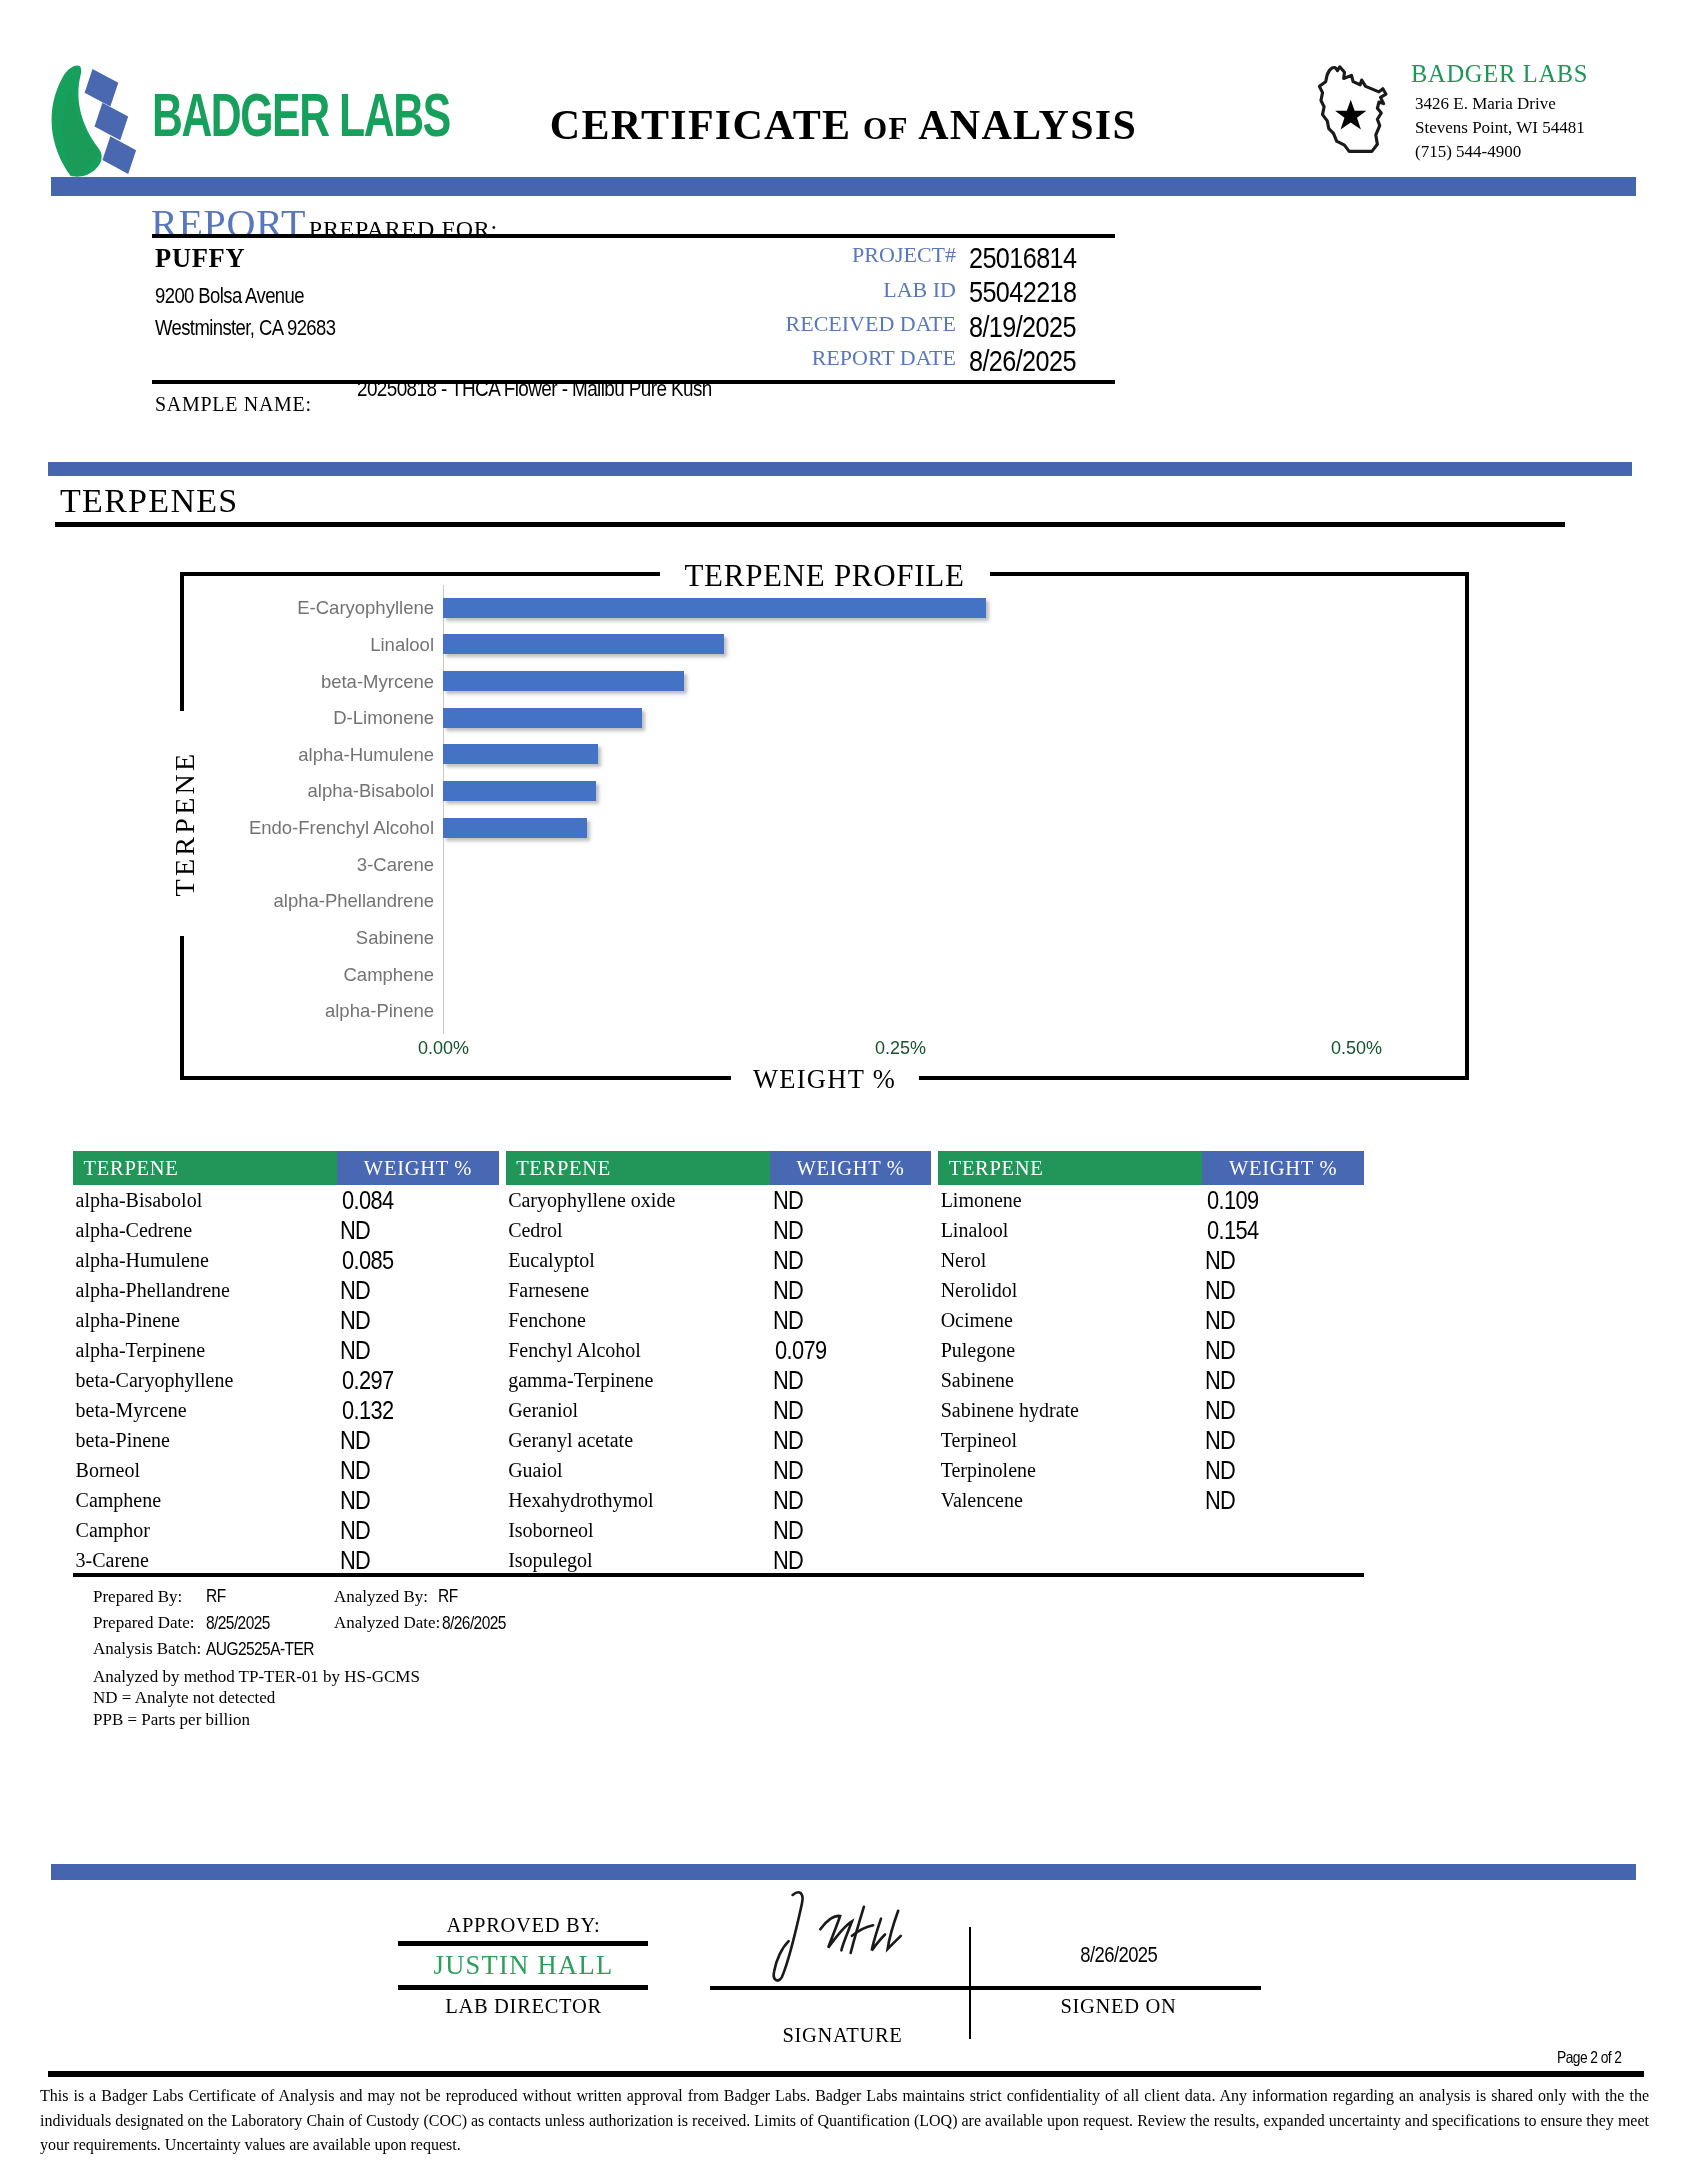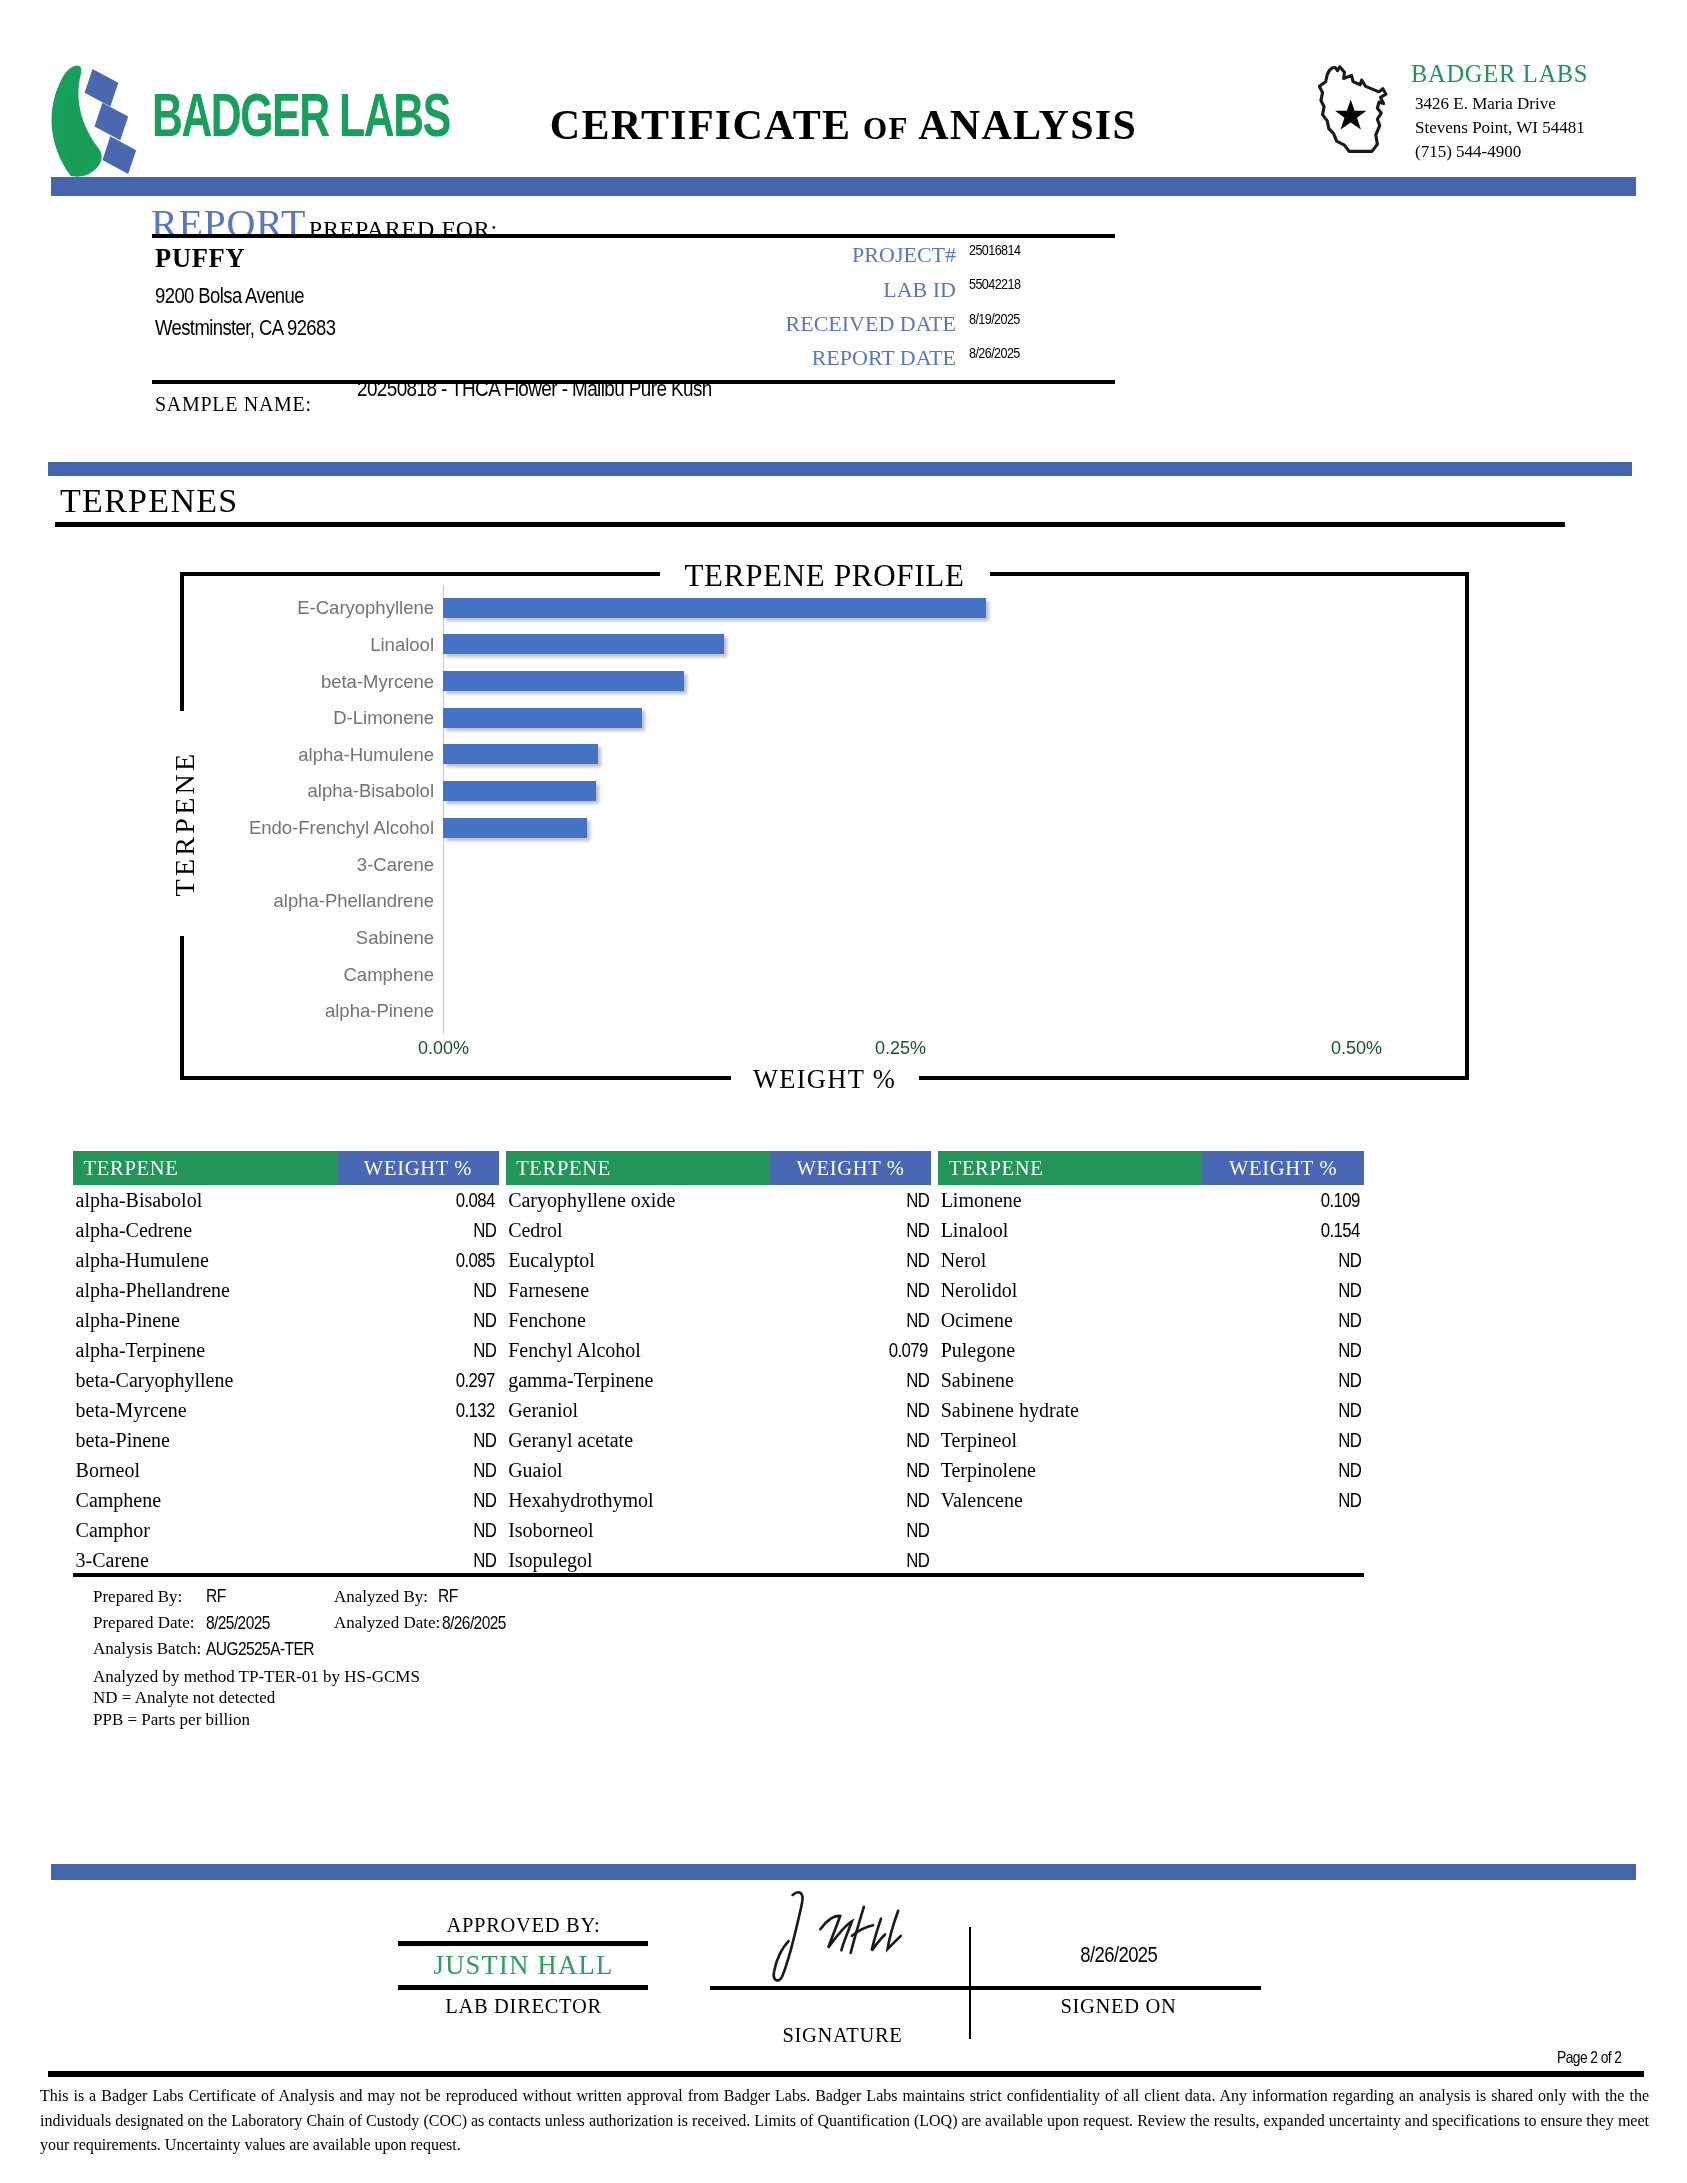--- a/index.html
+++ b/index.html
@@ -26,21 +26,21 @@
   .bluebar{background:#4565AE;}
 
   
   .report-head{left:151px;top:200px;white-space:nowrap;}
   .report-head .rep{color:#5877BC;font-size:40px;letter-spacing:0.7px;}
   .report-head .for{color:#000;font-size:24px;letter-spacing:0.7px;}
   .hline{background:#000;}
   .client-name{left:155px;top:243px;font-weight:700;font-size:26.5px;letter-spacing:0.7px;}
   .client-line{font-size:22px;}
   .meta-label{color:#5877BC;font-size:22px;text-align:right;width:397px;white-space:nowrap;}
-  .meta-value{font-size:15px;white-space:nowrap;}
+  .meta-value{font-size:30px;white-space:nowrap;}
   .sample-label{left:155px;top:393px;font-size:20px;letter-spacing:0.7px;}
   .sample-value{left:357px;top:376px;font-size:22.5px;}
 
   
   .section-title{left:60px;top:482px;font-size:34px;letter-spacing:1.3px;}
 
   .chart-box{left:180px;top:572px;width:1281px;height:500px;border:4px solid #000;}
   .chart-title{position:absolute;top:-22.5px;left:50%;transform:translateX(-50%);
                background:#fff;padding:0 25px;font-size:31px;letter-spacing:0.7px;
                line-height:44px;white-space:nowrap;}
@@ -59,21 +59,21 @@
         font-size:18px;color:#14532d;top:462px;}
 
   
   .ttable{left:73px;top:1151px;width:1291px;display:grid;grid-template-columns:repeat(3,1fr);column-gap:6.6px;}
   .tgroup{display:grid;grid-template-columns:62% 38%;align-content:start;}
   .th{height:34px;line-height:34px;color:#fff;font-size:20.5px;letter-spacing:0.7px;}
   .th.green{background:#229658;padding-left:10.6px;}
   .th.blue{background:#4968B4;text-align:center;}
   .td{height:30px;line-height:30px;}
   .td.name{font-size:20px;padding-left:2.6px;white-space:nowrap;}
-  .td.val{text-align:right;font-size:20px;}
+  .td.val{text-align:left;font-size:26px;}
 
   
   .note-label{font-size:17px;white-space:nowrap;}
   .note-value{font-size:18.5px;white-space:nowrap;}
 
   
   .app-label{font-size:20.5px;letter-spacing:0.7px;text-align:center;width:253px;}
   .approver{color:#2E9E5B;font-size:26.5px;letter-spacing:1.3px;text-align:center;width:253px;}
   .sig-caption{font-size:20.5px;letter-spacing:0.7px;text-align:center;width:265px;}
   .signed-date{font-size:22px;text-align:center;width:265px;}

